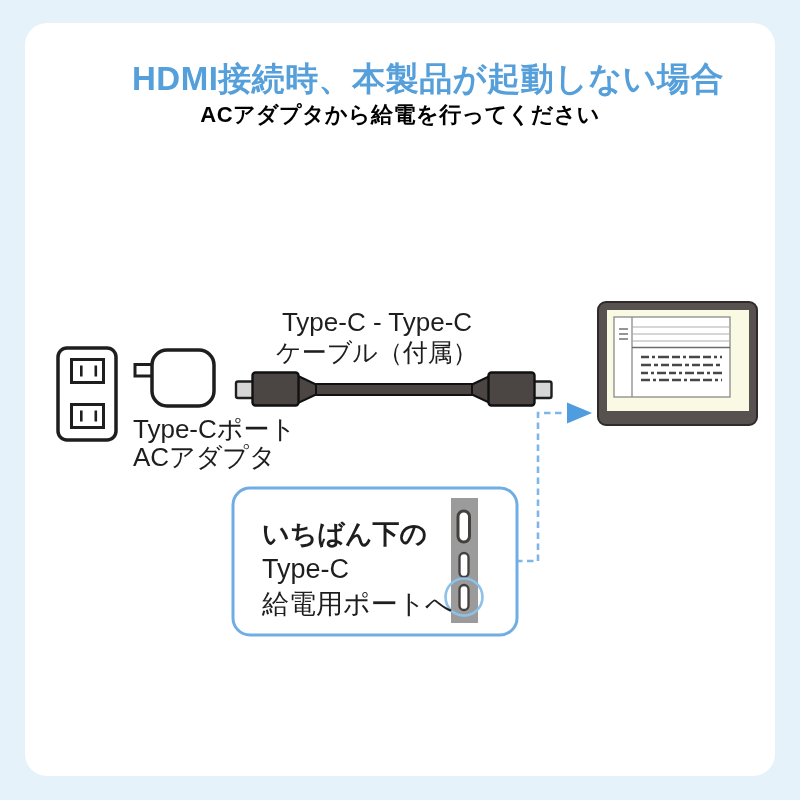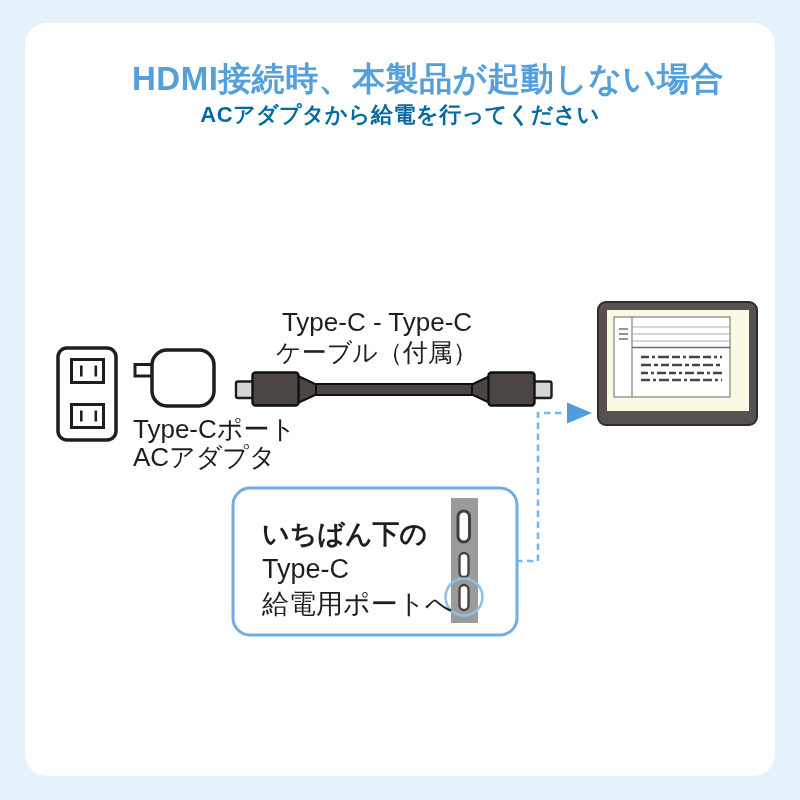--- a/index.html
+++ b/index.html
@@ -40,21 +40,21 @@
   }
   .subtitle {
     position: absolute;
     left: 0;
     top: 100px;
     width: 800px;
     text-align: center;
     font-size: 22px;
     font-weight: 600;
     letter-spacing: 0.5px;
-    color: #0369a1;
+    color: #000000;
   }
   svg.diagram {
     position: absolute;
     left: 0;
     top: 0;
     width: 800px;
     height: 800px;
   }
   svg text {
     font-family: "Liberation Sans", "DejaVu Sans", sans-serif;

